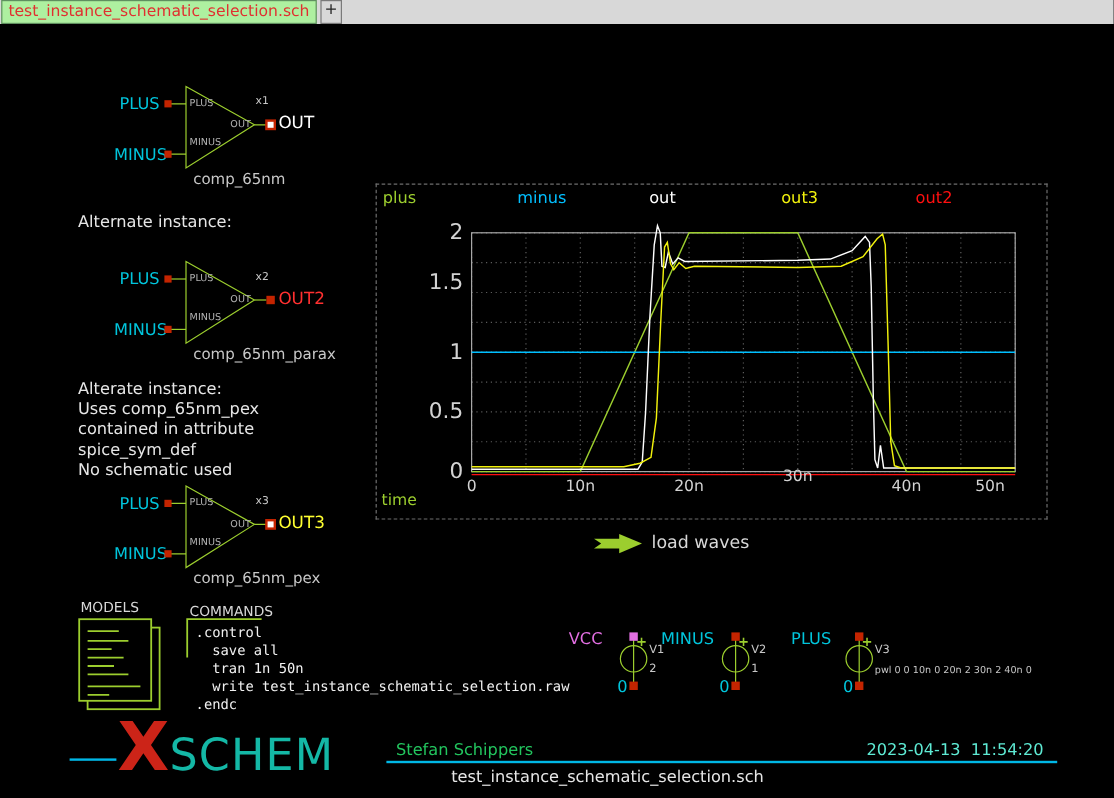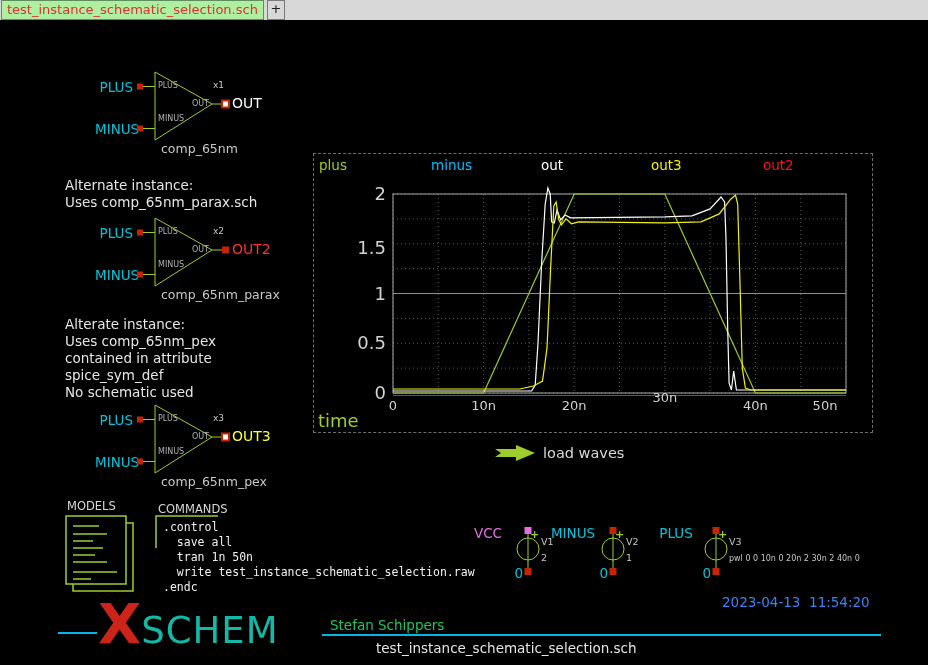--- a/index.html
+++ b/index.html
@@ -32,21 +32,21 @@
   .pn-out{left:84px;top:34px;width:30px;text-align:right}
   .out-lbl{left:137px;top:30px;font-size:14px;}
   .sym-name{left:66px;top:76px;font-size:12.5px;color:#c8c8c8;white-space:nowrap;}
 
   
   #graph{position:absolute;left:313px;top:153px;width:558px;height:278px;
          border:1px dashed #6e6e6e;}
   #graph .leg{position:absolute;top:3px;font-size:13.5px;}
   #graph .ytick{position:absolute;width:70px;text-align:right;color:#d2d2d2;font-size:18px;}
   #graph .xtick{position:absolute;width:50px;text-align:center;color:#d2d2d2;font-size:13px;}
-  #time-lbl{position:absolute;left:4px;top:256px;font-size:18px;}
+  #time-lbl{position:absolute;left:4px;top:256px;font-size:13px;}
 
   
   #loadwaves{position:absolute;left:494px;top:444px;display:flex;align-items:center;cursor:pointer;}
   #loadwaves span{color:#d8d8d8;font-size:14.5px;margin-left:7px;}
 
   
   #models-lbl{position:absolute;left:67px;top:499px;color:#d8d8d8;font-size:11.5px;}
   #models-icon{position:absolute;left:63px;top:513px;}
   #cmd-lbl{position:absolute;left:158px;top:502px;color:#d8d8d8;font-size:11.5px;}
   #cmd-bracket{position:absolute;left:155px;top:515px;}
@@ -65,21 +65,21 @@
   .vgnd{left:0;width:70px;text-align:right;top:40px;color:#00c5dc;font-size:13.5px;}
   .vsvg{position:absolute;left:62px;top:1px;}
 
   
   #logo{position:absolute;left:98px;top:598px;display:flex;align-items:baseline;}
   #logo-x{color:#cc2418;font-size:56px;font-weight:bold;line-height:52px;}
   #logo-rest{color:#14b8a6;font-size:37px;line-height:37px;letter-spacing:1px;}
   #foot-line-l{position:absolute;left:58px;top:632px;width:39px;height:2px;background:#00b7e6;}
   #foot-underline{position:absolute;left:322px;top:634px;width:559px;height:2px;background:#00b7e6;}
   #author{position:absolute;left:330px;top:617px;color:#22c55e;font-size:13.5px;}
-  #datetime{position:absolute;left:722px;top:594px;color:#3b82f6;font-size:13.5px;white-space:pre;}
+  #datetime{position:absolute;left:722px;top:617px;color:#5eead4;font-size:13.5px;white-space:pre;}
   #filename{position:absolute;left:376px;top:640px;color:#e6e6e6;font-size:13.5px;}
 </style>
 </head>
 <body>
 
 <div id="canvas">
 
 
   <div class="inst" id="inst1">
     <span class="net-in net-plus">PLUS</span>
@@ -94,21 +94,21 @@
       <rect x="87" y="35.5" width="7" height="7" fill="#ffffff" stroke="#c42400" stroke-width="2"></rect>
     </svg>
     <span class="x-ref">x1</span>
     <span class="pin-name pn-plus">PLUS</span>
     <span class="pin-name pn-minus">MINUS</span>
     <span class="pin-name pn-out">OUT</span>
     <span class="out-lbl" style="color: rgb(255, 255, 255);">OUT</span>
     <span class="sym-name">comp_65nm</span>
   </div>
 
-  <div class="desc" id="desc2"><span>Alternate instance:</span><br><span>Uses comp_65nm_parax.sch</span></div>
+  <div class="desc" id="desc2"><span>Alternate instance:</span><br></div>
 
   <div class="inst" id="inst2">
     <span class="net-in net-plus">PLUS</span>
     <span class="net-in net-minus">MINUS</span>
     <svg class="tri-svg" viewBox="0 0 100 84" width="100" height="84">
       <polygon points="20,7 77,39 20,75" fill="none" stroke="#9cce2e" stroke-width="1"></polygon>
       <line x1="6" y1="21.5" x2="20" y2="21.5" stroke="#9cce2e" stroke-width="1"></line>
       <line x1="6" y1="63.5" x2="20" y2="63.5" stroke="#9cce2e" stroke-width="1"></line>
       <line x1="77" y1="39" x2="87" y2="39" stroke="#9cce2e" stroke-width="1"></line>
       <rect x="2" y="18.5" width="6" height="6" fill="#c42400"></rect>
@@ -176,21 +176,21 @@
       </svg>
     <div id="time-lbl" style="color: rgb(156, 206, 46);">time</div>
   <span class="leg" style="left: 5px; color: rgb(156, 206, 46);">plus</span>
       <span class="leg" style="left: 117px; color: rgb(0, 191, 255);">minus</span>
       <span class="leg" style="left: 227px; color: rgb(255, 255, 255);">out</span>
       <span class="leg" style="left: 337px; color: rgb(242, 242, 12);">out3</span>
       <span class="leg" style="left: 449px; color: rgb(255, 16, 16);">out2</span>
       <div class="ytick" style="left: 2px; top: 228px;">0</div>
       <div class="ytick" style="left: 2px; top: 178.25px;">0.5</div>
       <div class="ytick" style="left: 2px; top: 128.5px;">1</div>
-      <div class="ytick" style="left: 2px; top: 83px;">1.5</div>
+      <div class="ytick" style="left: 2px; top: 71px;">1.5</div>
       <div class="ytick" style="left: 2px; top: 29px;">2</div>
       <div class="xtick" style="left: 54px; top: 244px;">0</div>
       <div class="xtick" style="left: 144.6px; top: 244px;">10n</div>
       <div class="xtick" style="left: 235.2px; top: 244px;">20n</div>
       <div class="xtick" style="left: 325.8px; top: 236px;">30n</div>
       <div class="xtick" style="left: 416.4px; top: 244px;">40n</div>
       <div class="xtick" style="left: 486px; top: 244px;">50n</div>
     </div>
 
   <div id="loadwaves">

